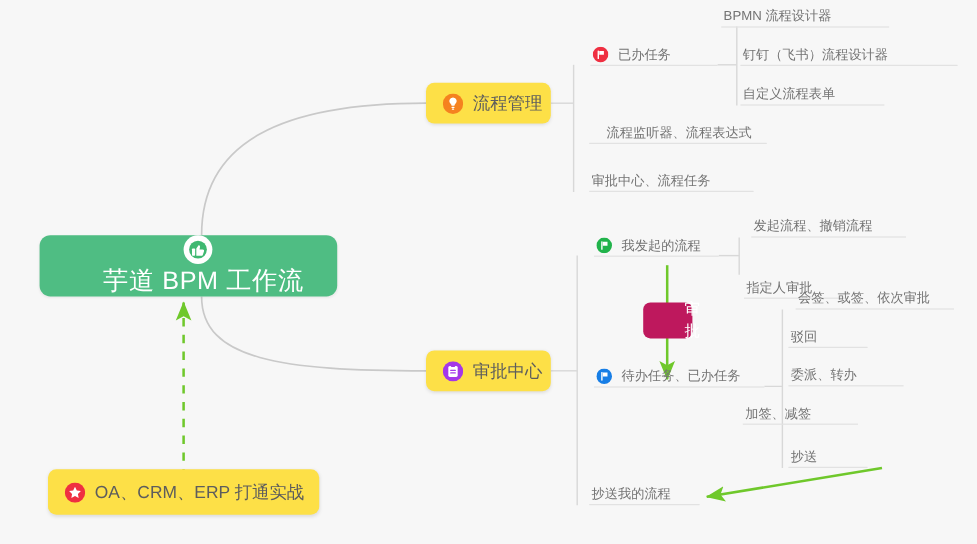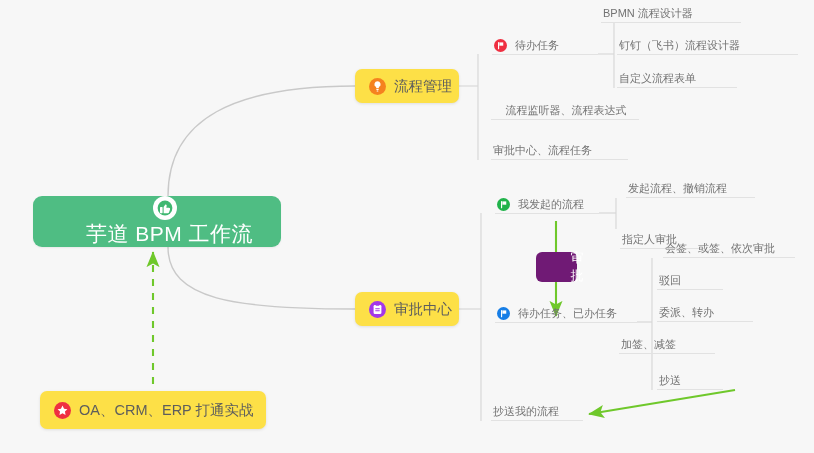--- a/index.html
+++ b/index.html
@@ -78,21 +78,21 @@
   }
   .ic svg{display:block;}
 
   .ic-lg{width:24px;height:24px;background:#ffffff;}
   .ic-md{width:17px;height:17px;}
   .ic-sm{width:13px;height:13px;}
 
   
   .pill{
     position:absolute;
-    background:#701a75;
+    background:#be185d;
     border-radius:6px;
     color:#ffffff;
     font-size:13px;
     display:flex;align-items:center;justify-content:center;
     box-sizing:border-box;
     z-index:5;
     padding-left:41px;
   }
 </style>
 </head>
@@ -159,21 +159,21 @@
   </div>
 
   <div class="u-node" style="left:492px;top:40px;width:106px;height:15px;">
     <span class="ic ic-sm">
       <svg width="13" height="13" viewBox="0 0 13 13">
         <circle cx="6.5" cy="6.5" r="6.5" fill="#ef2f41"></circle>
         <rect x="4.0" y="3.0" width="1.15" height="7.2" rx=".5" fill="#ffffff"></rect>
         <path d="M5.35 3.4h3.9v3.3h-3.9z" fill="#ffffff"></path>
       </svg>
     </span>
-    <span class="label withicon">待办任务</span>
+    <span class="label withicon">已办任务</span>
   </div>
 
   <div class="u-node" style="left:601px;top:8px;width:140px;height:15px;">
     <span class="label">BPMN 流程设计器</span>
   </div>
   <div class="u-node" style="left:617px;top:40px;width:181px;height:15px;">
     <span class="label">钉钉（飞书）流程设计器</span>
   </div>
   <div class="u-node" style="left:617px;top:73px;width:120px;height:15px;">
     <span class="label">自定义流程表单</span>

